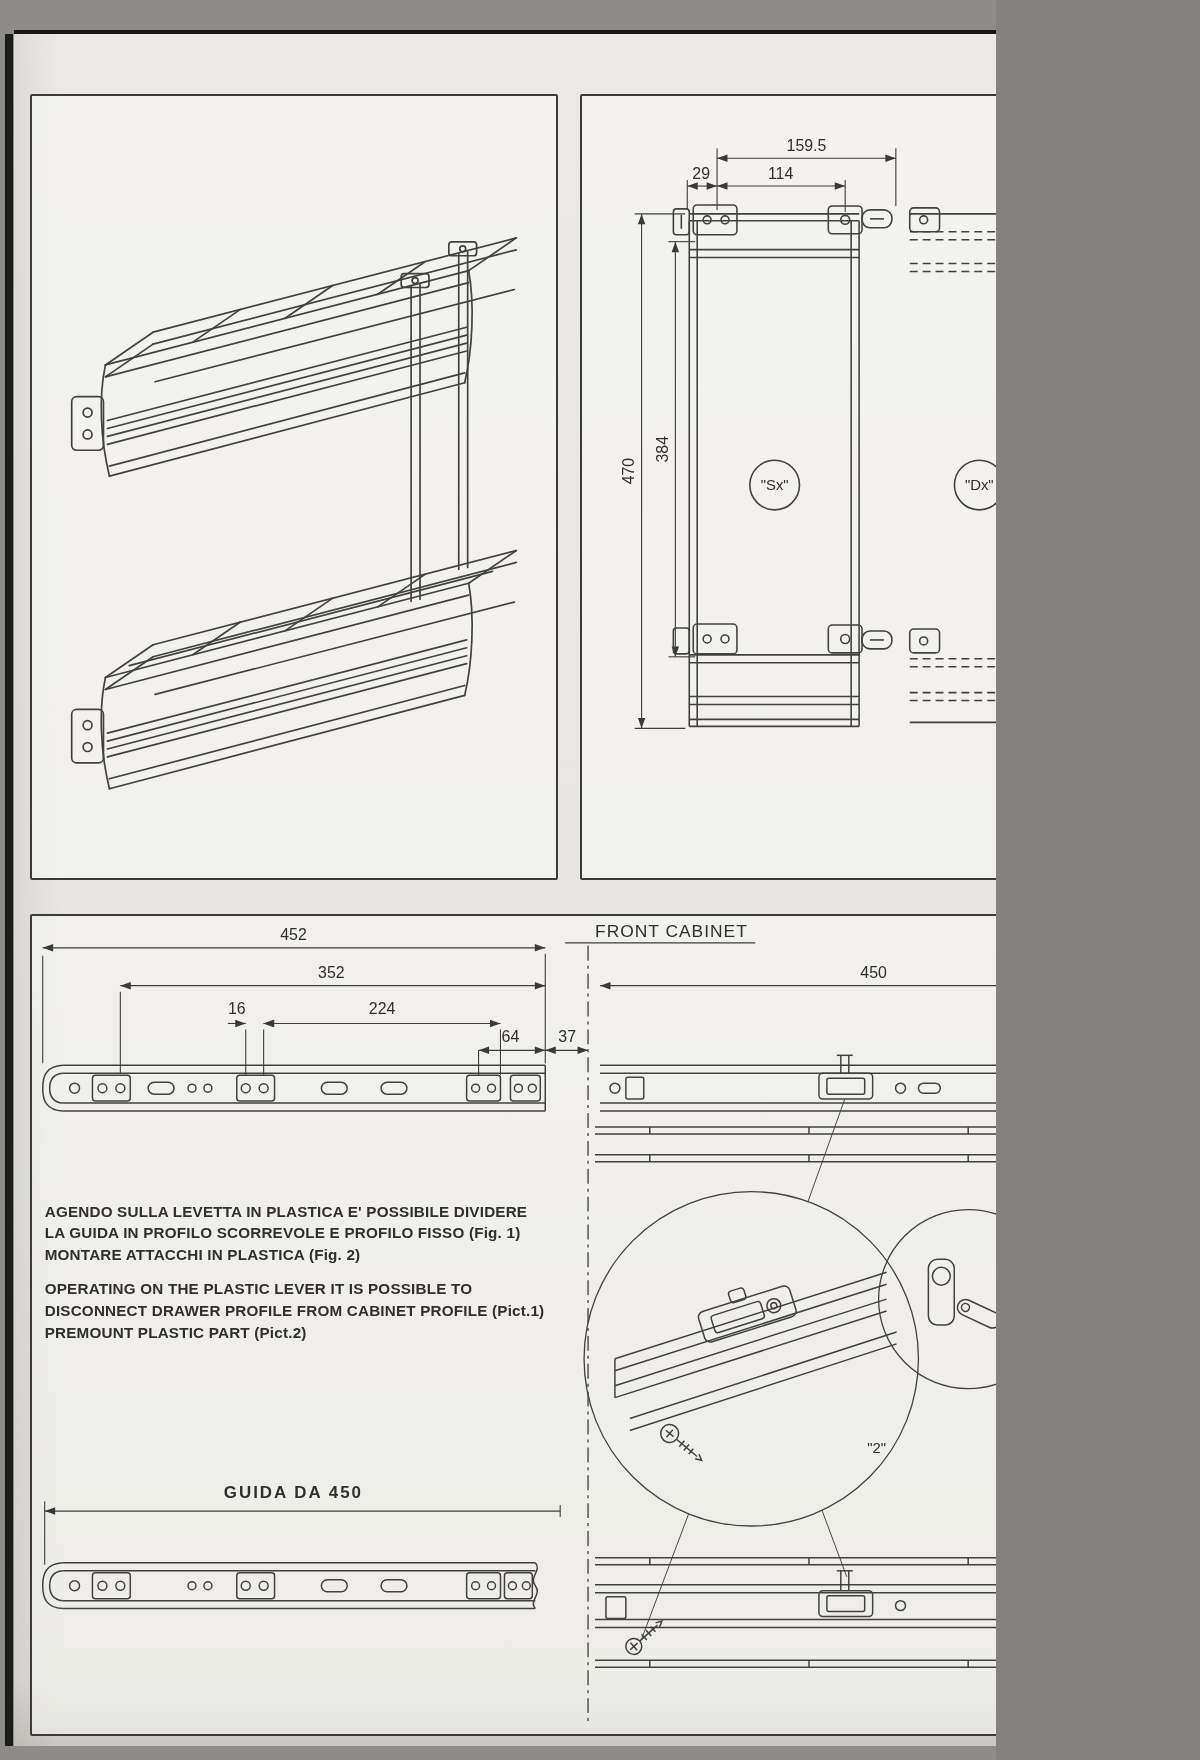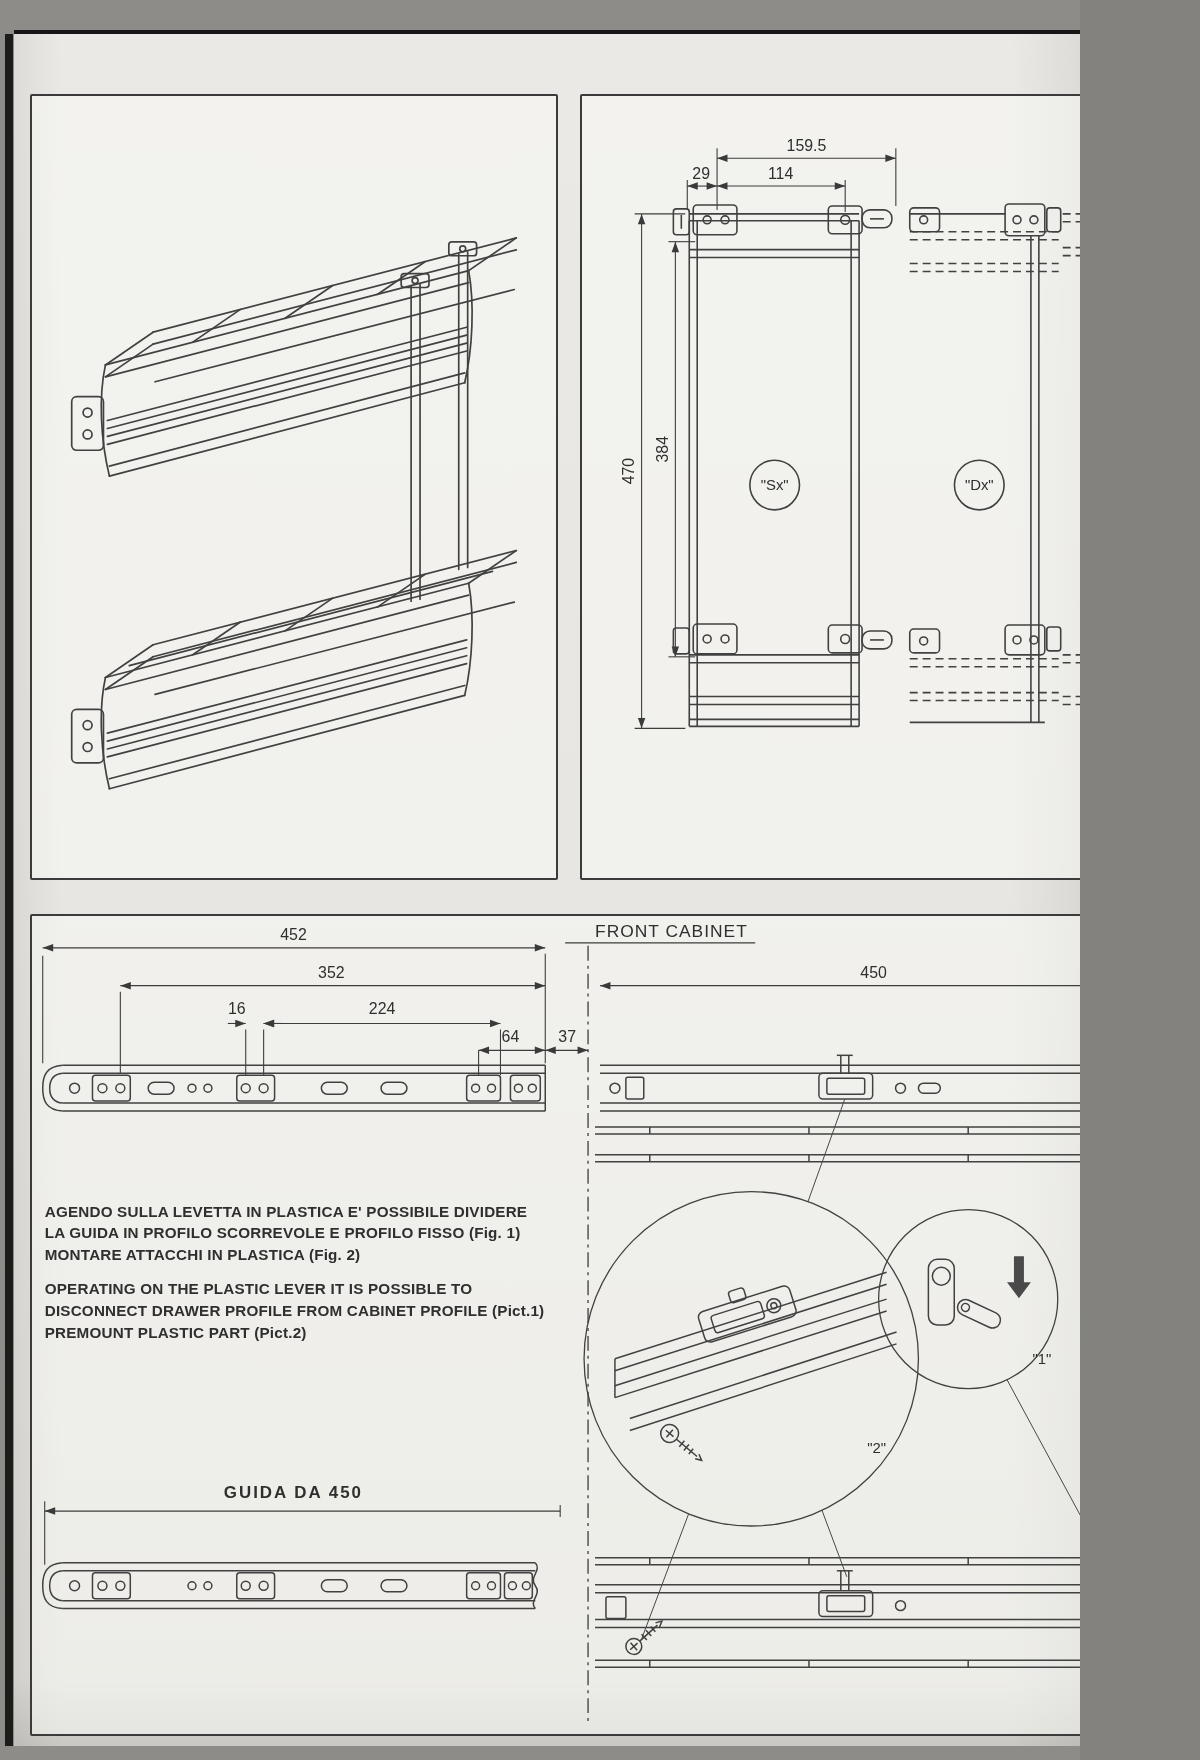--- a/index.html
+++ b/index.html
@@ -1,18 +1,18 @@
 <!DOCTYPE html>
 <html><head>
 <meta charset="utf-8">
 <style>
   *{box-sizing:border-box}
   html,body{margin:0;padding:0}
   body{background:#83827e;font-family:"Liberation Sans",sans-serif}
-  .page{position:relative;width:1080px;height:1760px;background:#8d8c88;overflow:hidden}
+  .page{position:relative;width:996px;height:1760px;background:#8d8c88;overflow:hidden}
   .paper{
     position:absolute;left:14px;top:30px;width:1186px;height:1716px;
     background:
       linear-gradient(90deg, rgba(0,0,0,.06), rgba(0,0,0,0) 4%, rgba(0,0,0,0) 84%, rgba(0,0,0,.09) 93%, rgba(0,0,0,.05)),
       linear-gradient(180deg,#eae9e5 0%, #e7e6e2 50%, #deddd8 96%, #c9c8c3 100%);
     border-top:4px solid #161616;
   }
   .edge-stripe{position:absolute;left:5px;top:34px;width:8px;height:1712px;background:#1c1c1b}
   .panel{position:absolute;border:2.5px solid #3b3b3b;background:rgba(250,249,245,.55);border-radius:2px}
   svg text{fill:#2f2f2f;stroke:none;font-family:"Liberation Sans",sans-serif}

